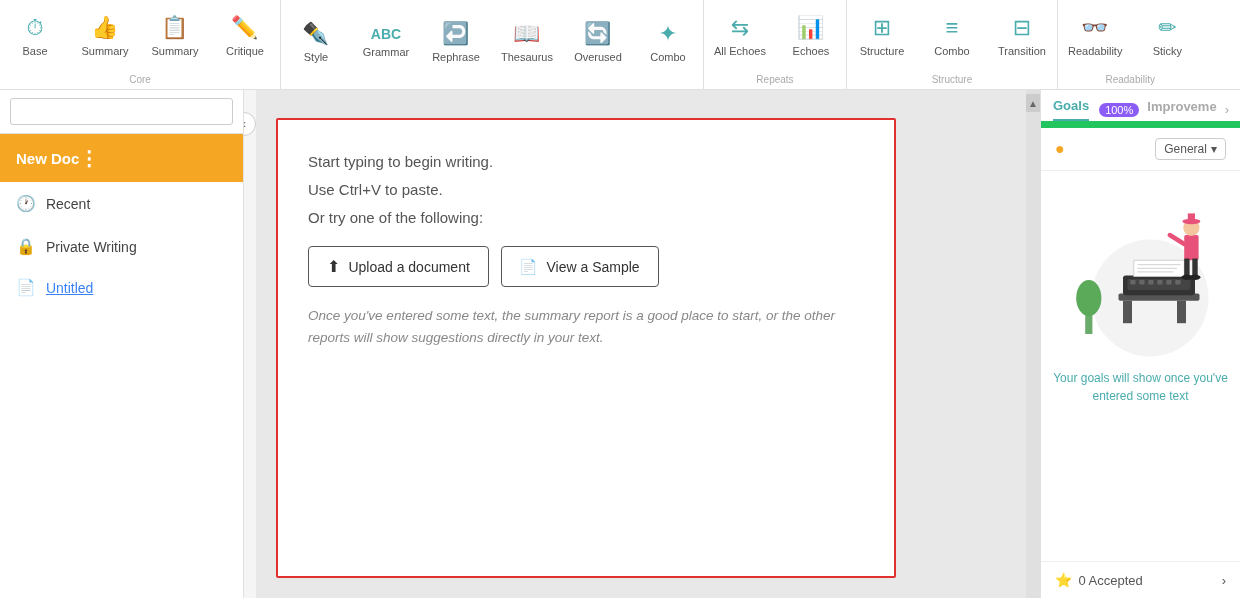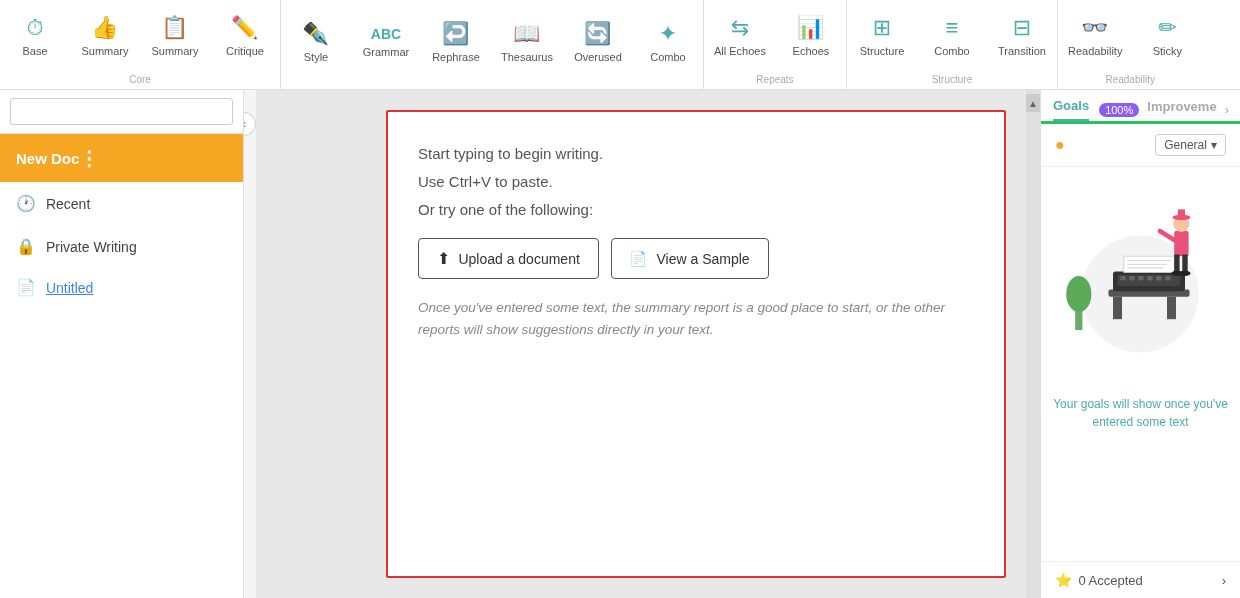--- a/index.html
+++ b/index.html
@@ -137,23 +137,24 @@
       flex: 1;
       display: flex;
       flex-direction: column;
       background: #e8e8e8;
       overflow: hidden;
       position: relative;
     }
     .editor-container {
       flex: 1;
       display: flex;
-      justify-content: flex-end;
+      justify-content: flex-start;
       padding: 20px;
       overflow-y: auto;
+      margin-top: 8px;
     }
     .editor-box {
       width: 620px;
       min-height: 300px;
       background: #fff;
       border: 2px solid #e03030;
       border-radius: 2px;
       padding: 30px 30px 30px 30px;
     }
     .editor-placeholder-line {
@@ -213,21 +214,21 @@
       width: 200px;
       background: #fff;
       border-left: 1px solid #e0e0e0;
       display: flex;
       flex-direction: column;
       flex-shrink: 0;
     }
     .right-panel-tabs {
       display: flex;
       align-items: center;
-      border-bottom: 3px solid #22c55e;
+      border-bottom: 7px solid #22c55e;
       padding: 8px 12px 0;
       gap: 8px;
     }
     .rp-tab {
       font-size: 13px;
       font-weight: 600;
       color: #aaa;
       padding-bottom: 6px;
       cursor: pointer;
     }
@@ -266,24 +267,23 @@
       padding: 3px 8px;
       font-size: 12px;
       color: #555;
       cursor: pointer;
       background: #fff;
     }
     .rp-illustration {
       flex: 1;
       display: flex;
       flex-direction: column;
-      align-items: flex-start;
+      align-items: center;
       padding: 10px;
       overflow: hidden;
-      gap: 30px;
     }
     .rp-goals-message {
       font-size: 12px;
       color: #4aacac;
       text-align: center;
       margin-top: 8px;
       line-height: 1.5;
     }
     .rp-footer {
       border-top: 1px solid #eee;

